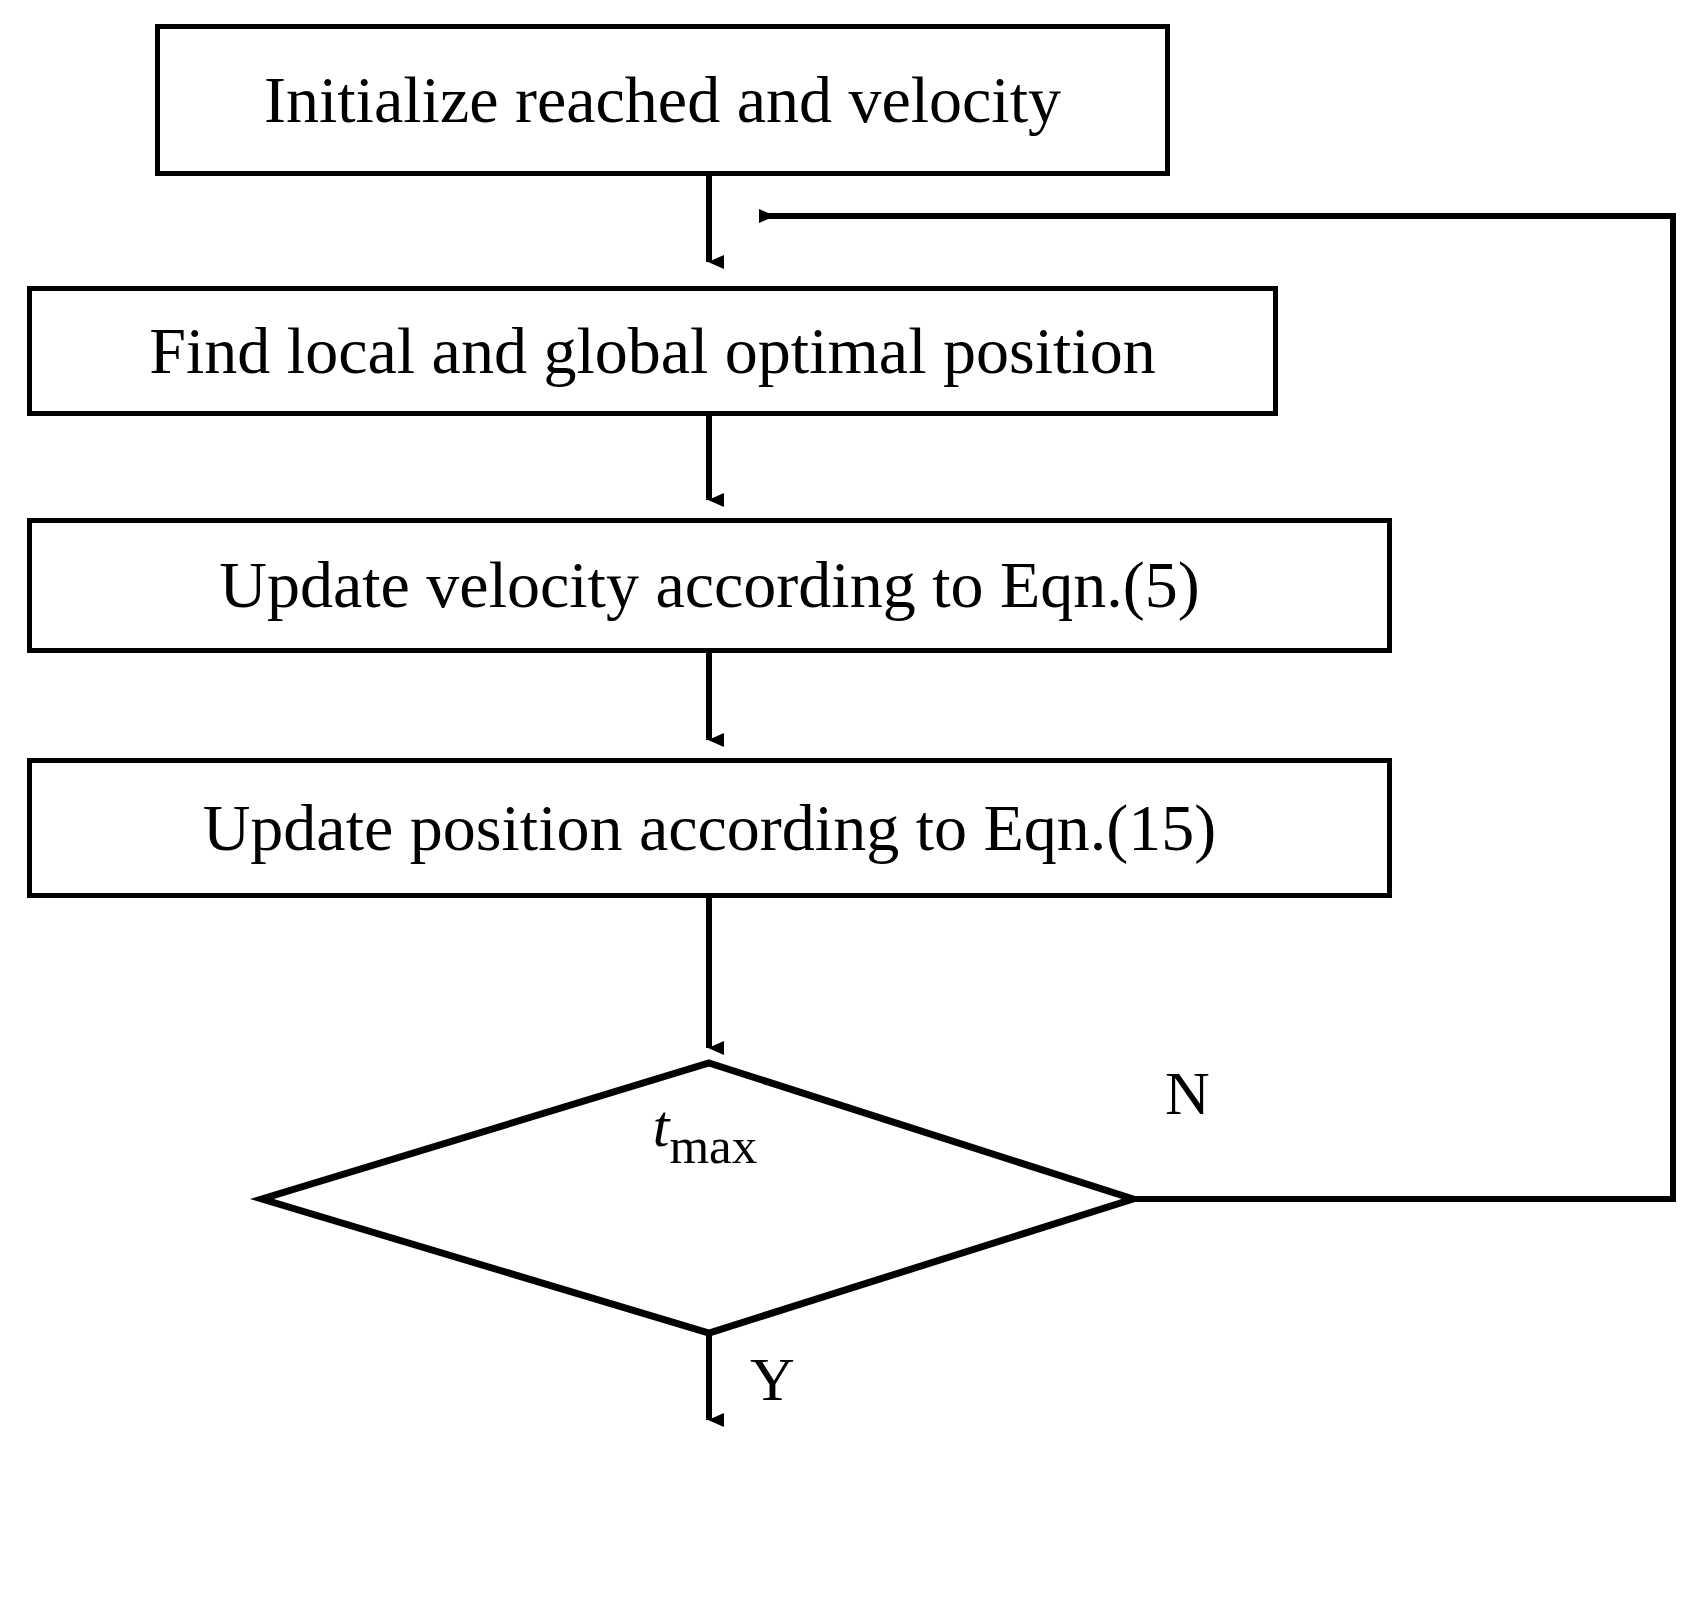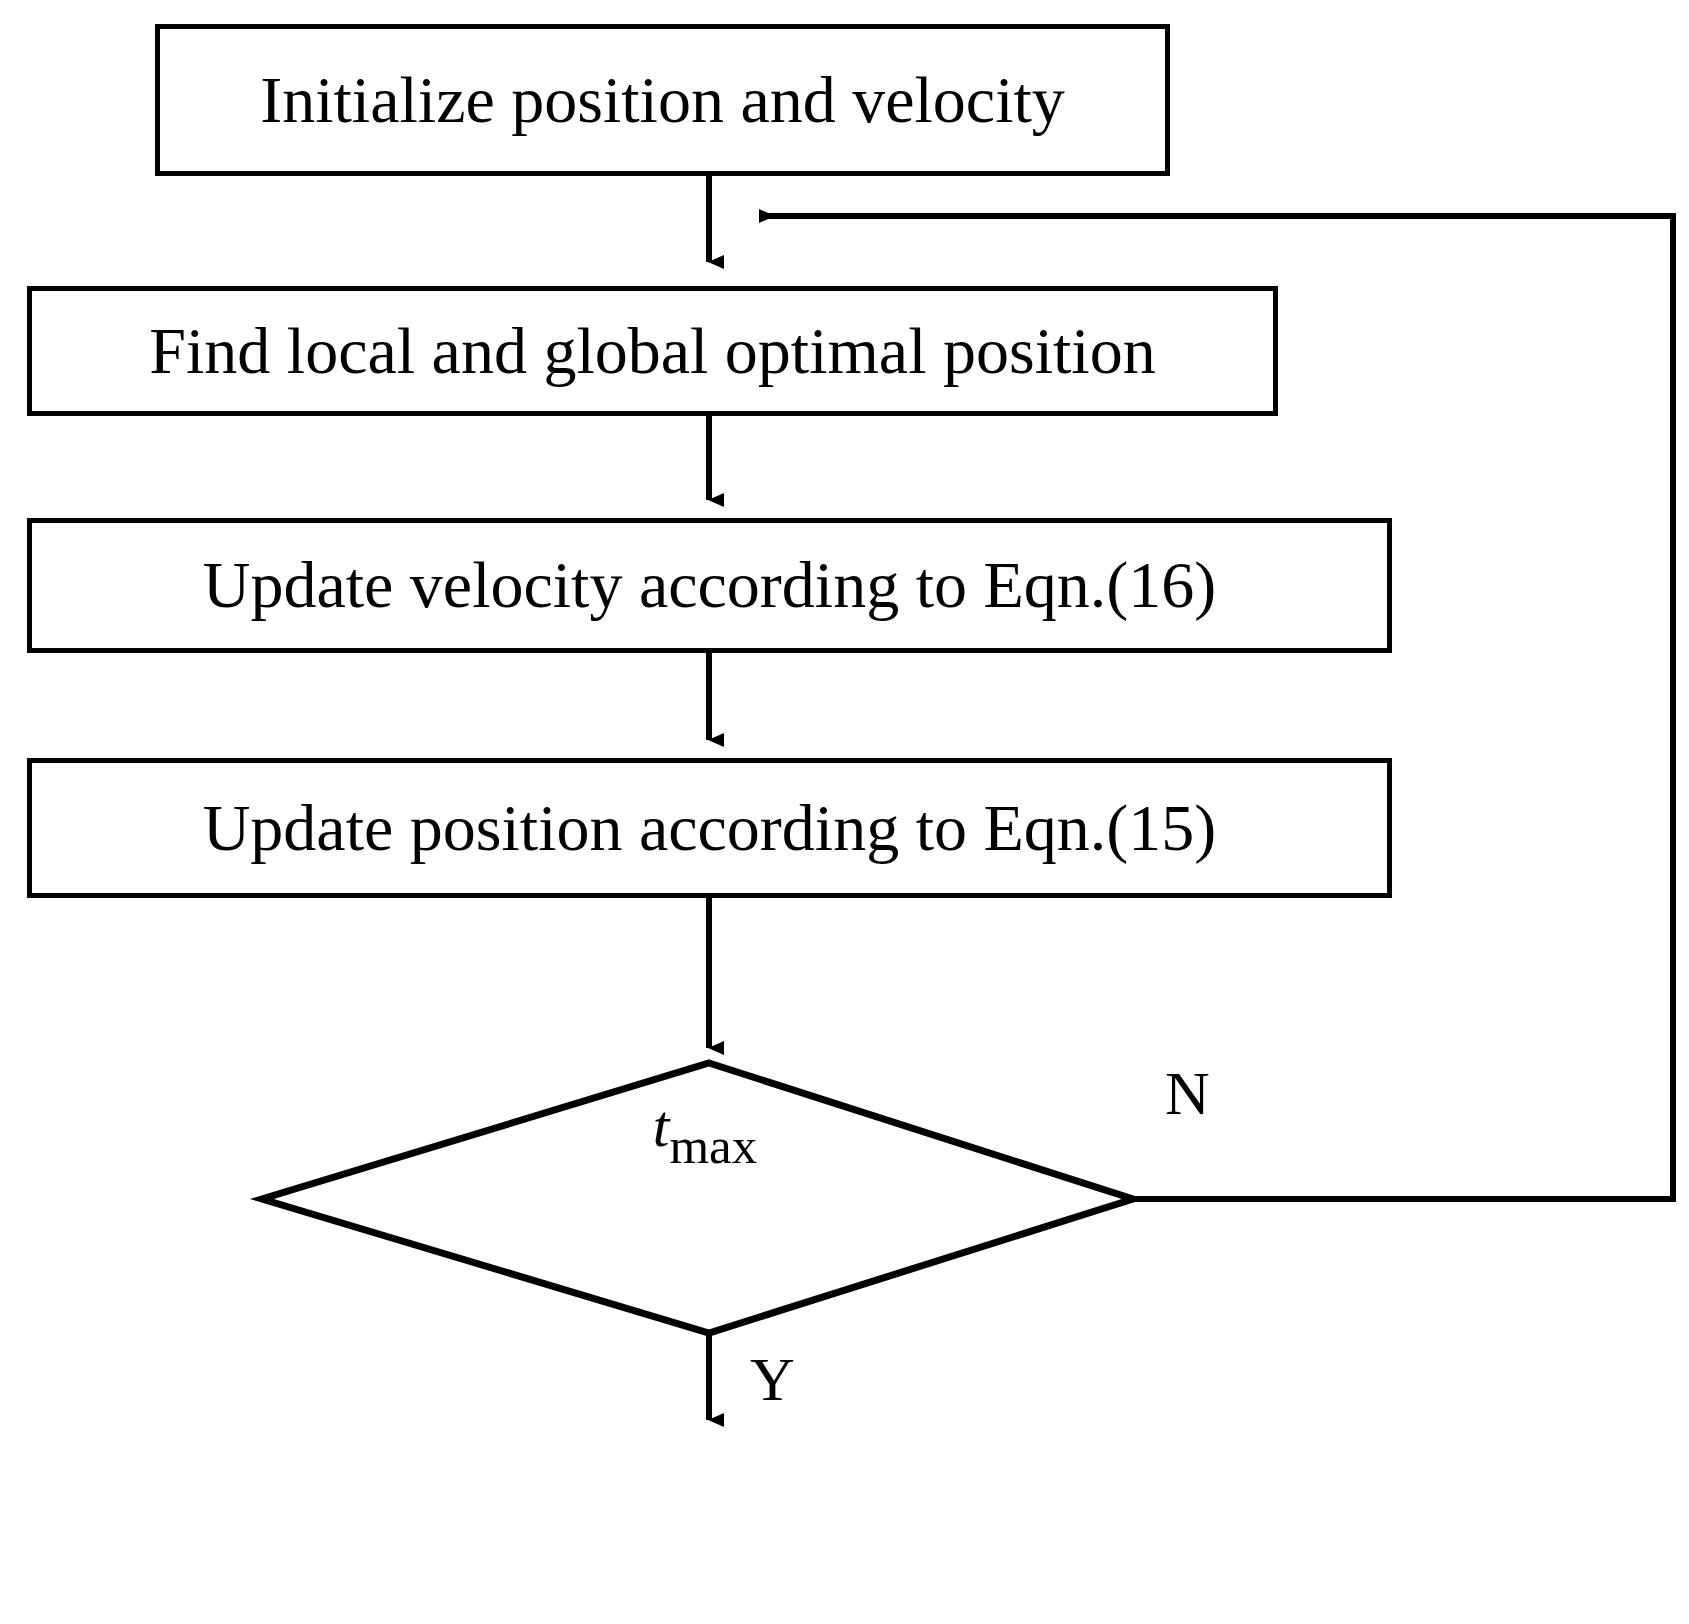--- a/index.html
+++ b/index.html
@@ -102,29 +102,29 @@
     <line x1="709" y1="653" x2="709" y2="740" stroke="#000000" stroke-width="6" marker-end="url(#arrow-down)"></line>
 
     <line x1="709" y1="898" x2="709" y2="1048" stroke="#000000" stroke-width="6" marker-end="url(#arrow-down)"></line>
 
     <polygon points="709,1063 1133,1199 709,1333 262,1199" fill="#ffffff" stroke="#000000" stroke-width="7"></polygon>
 
     <line x1="709" y1="1333" x2="709" y2="1420" stroke="#000000" stroke-width="6" marker-end="url(#arrow-down)"></line>
   </svg>
 
   <div class="node-box" id="box-init">
-    <span class="node-label">Initialize position and velocity</span>
+    <span class="node-label">Initialize reached and velocity</span>
   </div>
 
   <div class="node-box" id="box-find">
     <span class="node-label">Find local and global optimal position</span>
   </div>
 
   <div class="node-box" id="box-velocity">
-    <span class="node-label">Update velocity according to Eqn.(16)</span>
+    <span class="node-label">Update velocity according to Eqn.(5)</span>
   </div>
 
   <div class="node-box" id="box-position">
     <span class="node-label">Update position according to Eqn.(15)</span>
   </div>
 
   <div class="decision-label" id="decision-text">
     <span class="var-italic">t</span>
       <span class="var-sub">max</span>
   </div>

